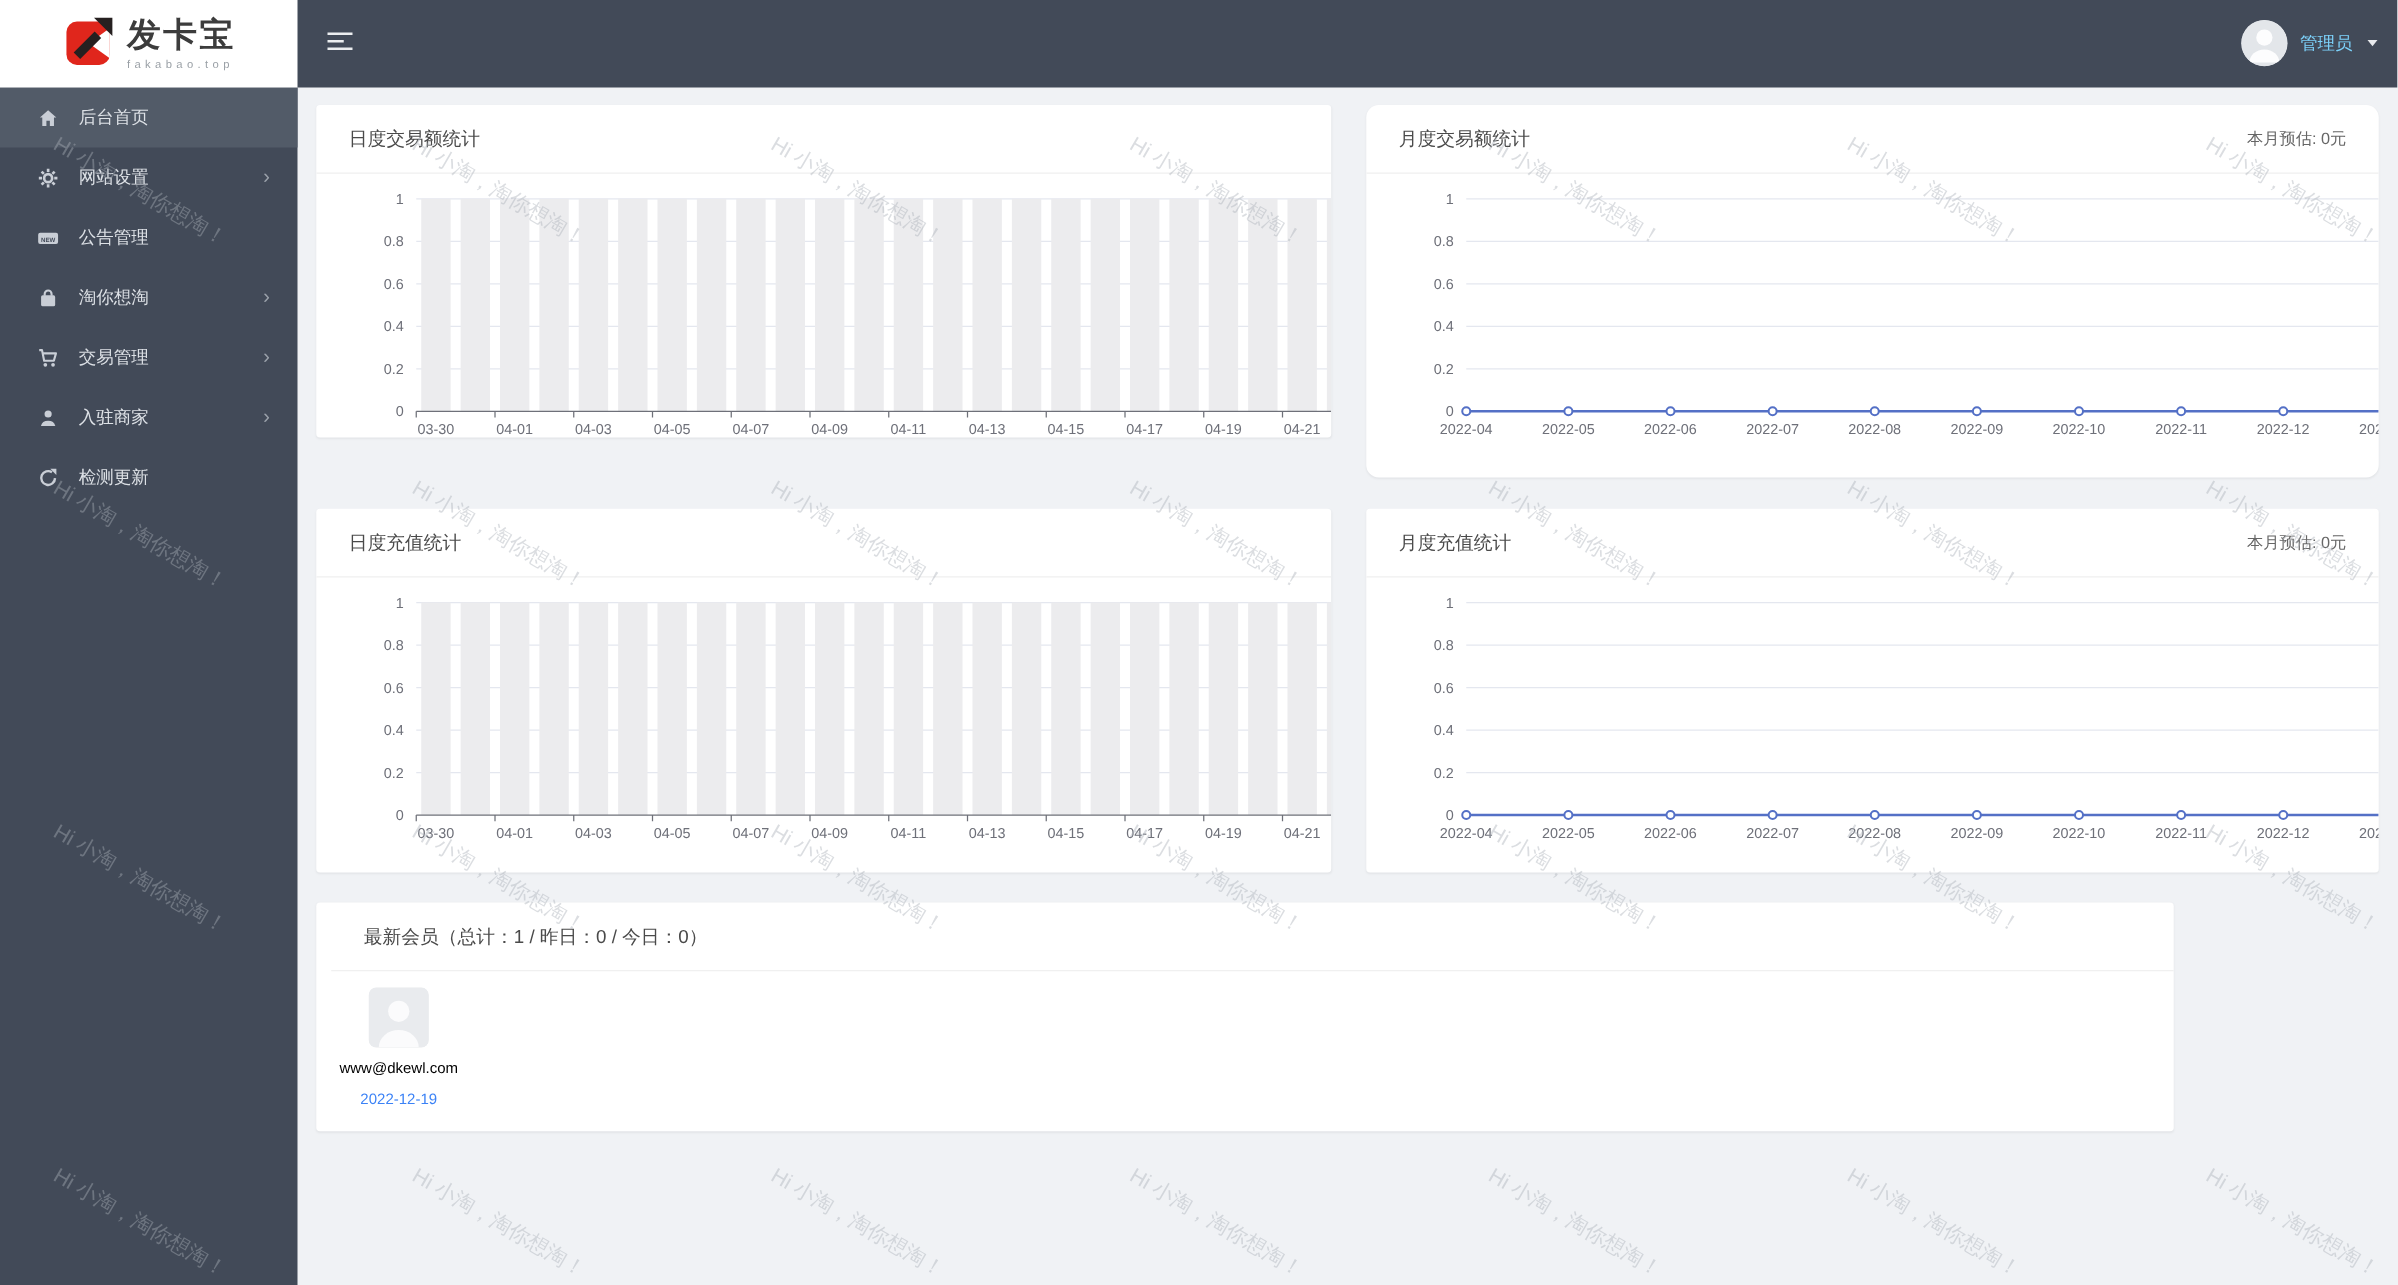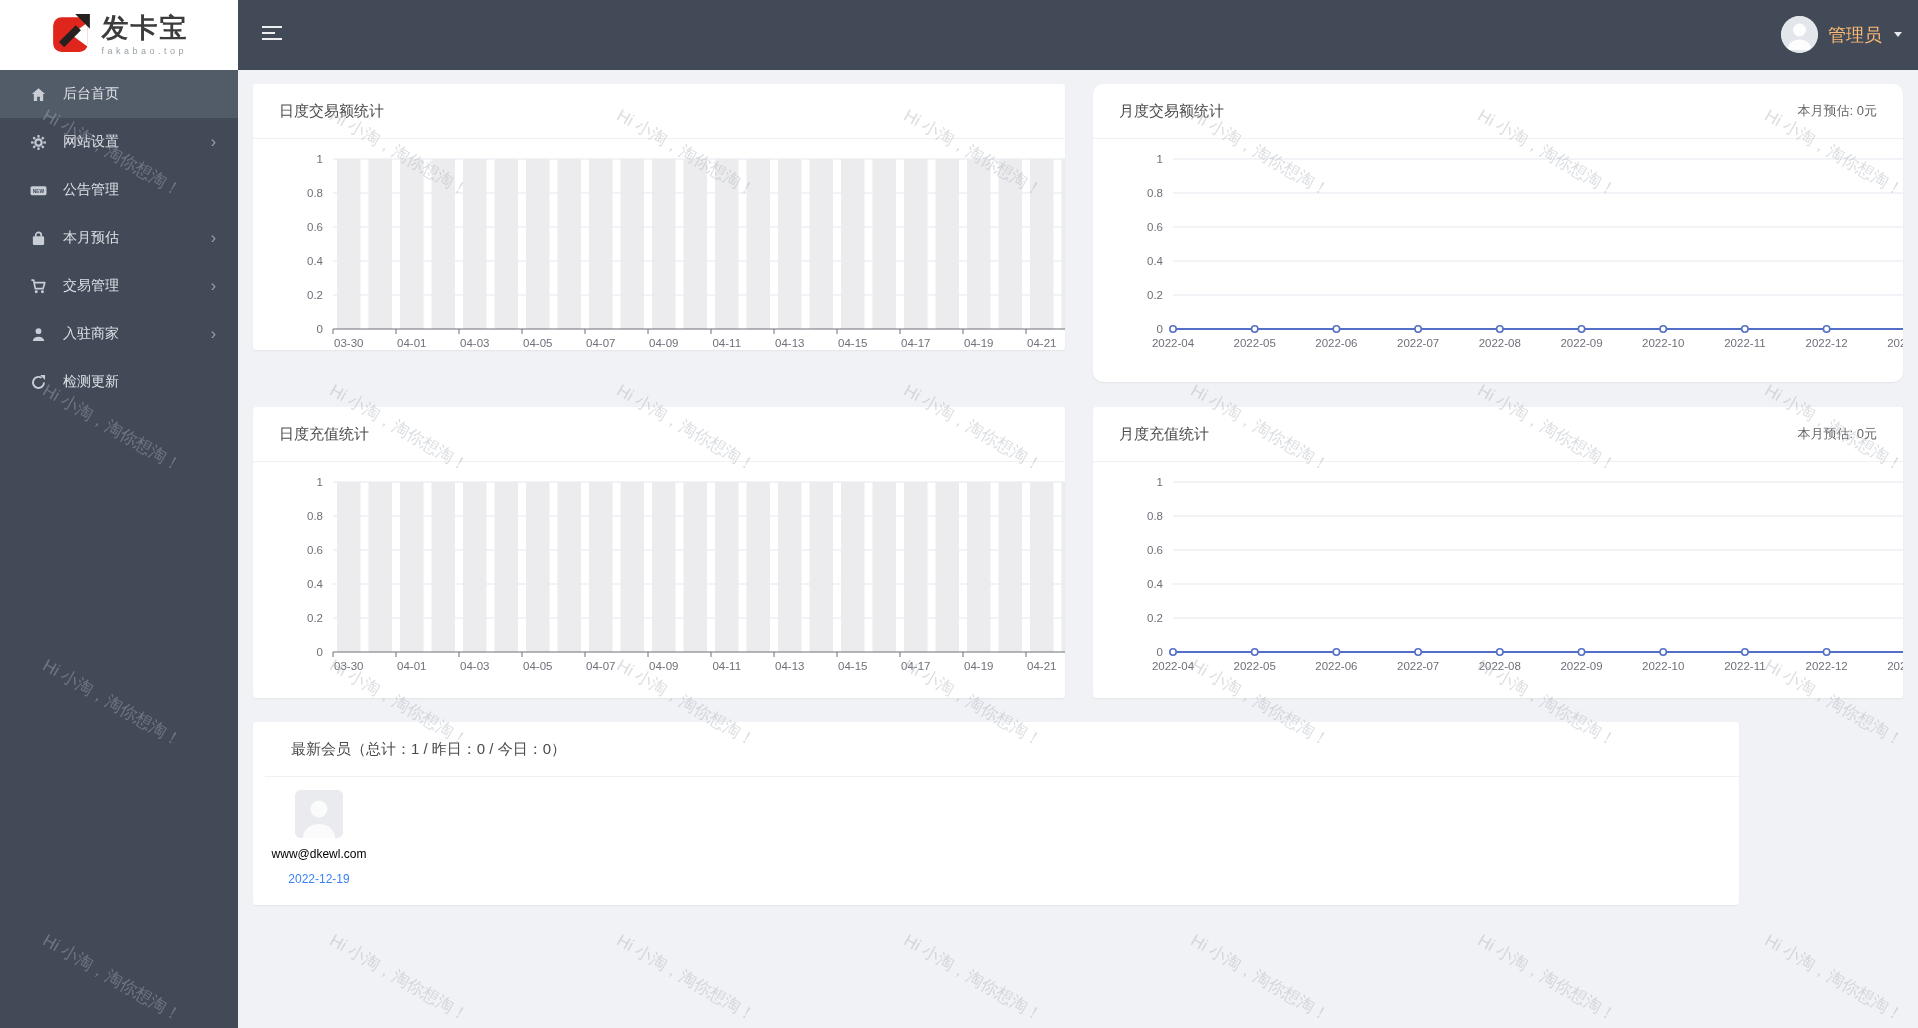--- a/index.html
+++ b/index.html
@@ -11,21 +11,21 @@
   
   .topbar { position:absolute; left:0; top:0; width:1918px; height:70px; background:#424a58; z-index:5;padding-left:12px; }
   .logo { position:absolute; left:0; top:0; width:238px; height:70px; background:#fff;
           display:flex; align-items:center; justify-content:center; gap:10px; cursor:pointer; }
   .logo-cn { font-size:27px; font-weight:bold; color:#3c3c3c; letter-spacing:2px; line-height:1; }
   .logo-en { font-size:9px; color:#9aa0a6; letter-spacing:3.5px; margin-top:4px; }
   .fold { position:absolute; left:262px; top:26px; width:22px; cursor:pointer; }
   .fold i { display:block; height:2px; background:#eceef0; margin-bottom:4px; }
   .fold i:nth-child(1){ width:20px; } .fold i:nth-child(2){ width:13px; } .fold i:nth-child(3){ width:20px; }
   .user { position:absolute; right:16px; top:16px; display:flex; align-items:center; gap:10px;
-          color:#fdba74; font-size:18px; cursor:pointer; }
+          color:#7dd3fc; font-size:14px; cursor:pointer; }
   .avatar { width:37px; height:37px; border-radius:50%; background:#e3e6ea; overflow:hidden; }
   .caret { width:0; height:0; border-left:4.5px solid transparent; border-right:4.5px solid transparent;
            border-top:5px solid #e8eaed; margin-left:2px; }
   
   .sidebar { position:absolute; left:0; top:70px; width:238px; bottom:0; background:#424a58; z-index:4; }
   .side-item { height:48px; display:flex; align-items:center; padding:0 32px 0 30px;
                color:#dde1e6; font-size:14px; cursor:pointer; position:relative; }
   .side-item.active { background:#525b68; }
   .sicon { width:17px; height:17px; margin-right:16px; display:inline-flex; flex:none; }
   .sicon svg { width:17px; height:17px; }
@@ -124,21 +124,21 @@
       </span>
       <span>公告管理</span>
     </div>
     <div class="side-item">
       <span class="sicon">
         <svg viewBox="0 0 16 16">
           <path d="M5.4 6.2 V4.9 a2.6 2.6 0 0 1 5.2 0 V6.2" fill="none" stroke="#c9ced6" stroke-width="1.6"></path>
           <rect x="2.7" y="5.9" width="10.6" height="8.2" rx="1.2" fill="#c9ced6"></rect>
         </svg>
       </span>
-      <span>本月预估</span>
+      <span>淘你想淘</span>
       <span class="chev">›</span>
     </div>
     <div class="side-item">
       <span class="sicon">
         <svg viewBox="0 0 16 16">
           <path d="M1.3 2 h2.1 l1.6 8 h7.3 l1.6 -5.6 H4.1" fill="none" stroke="#c9ced6" stroke-width="1.6" stroke-linejoin="round"></path>
           <circle cx="5.9" cy="13" r="1.4" fill="#c9ced6"></circle>
           <circle cx="11.7" cy="13" r="1.4" fill="#c9ced6"></circle>
         </svg>
       </span>

